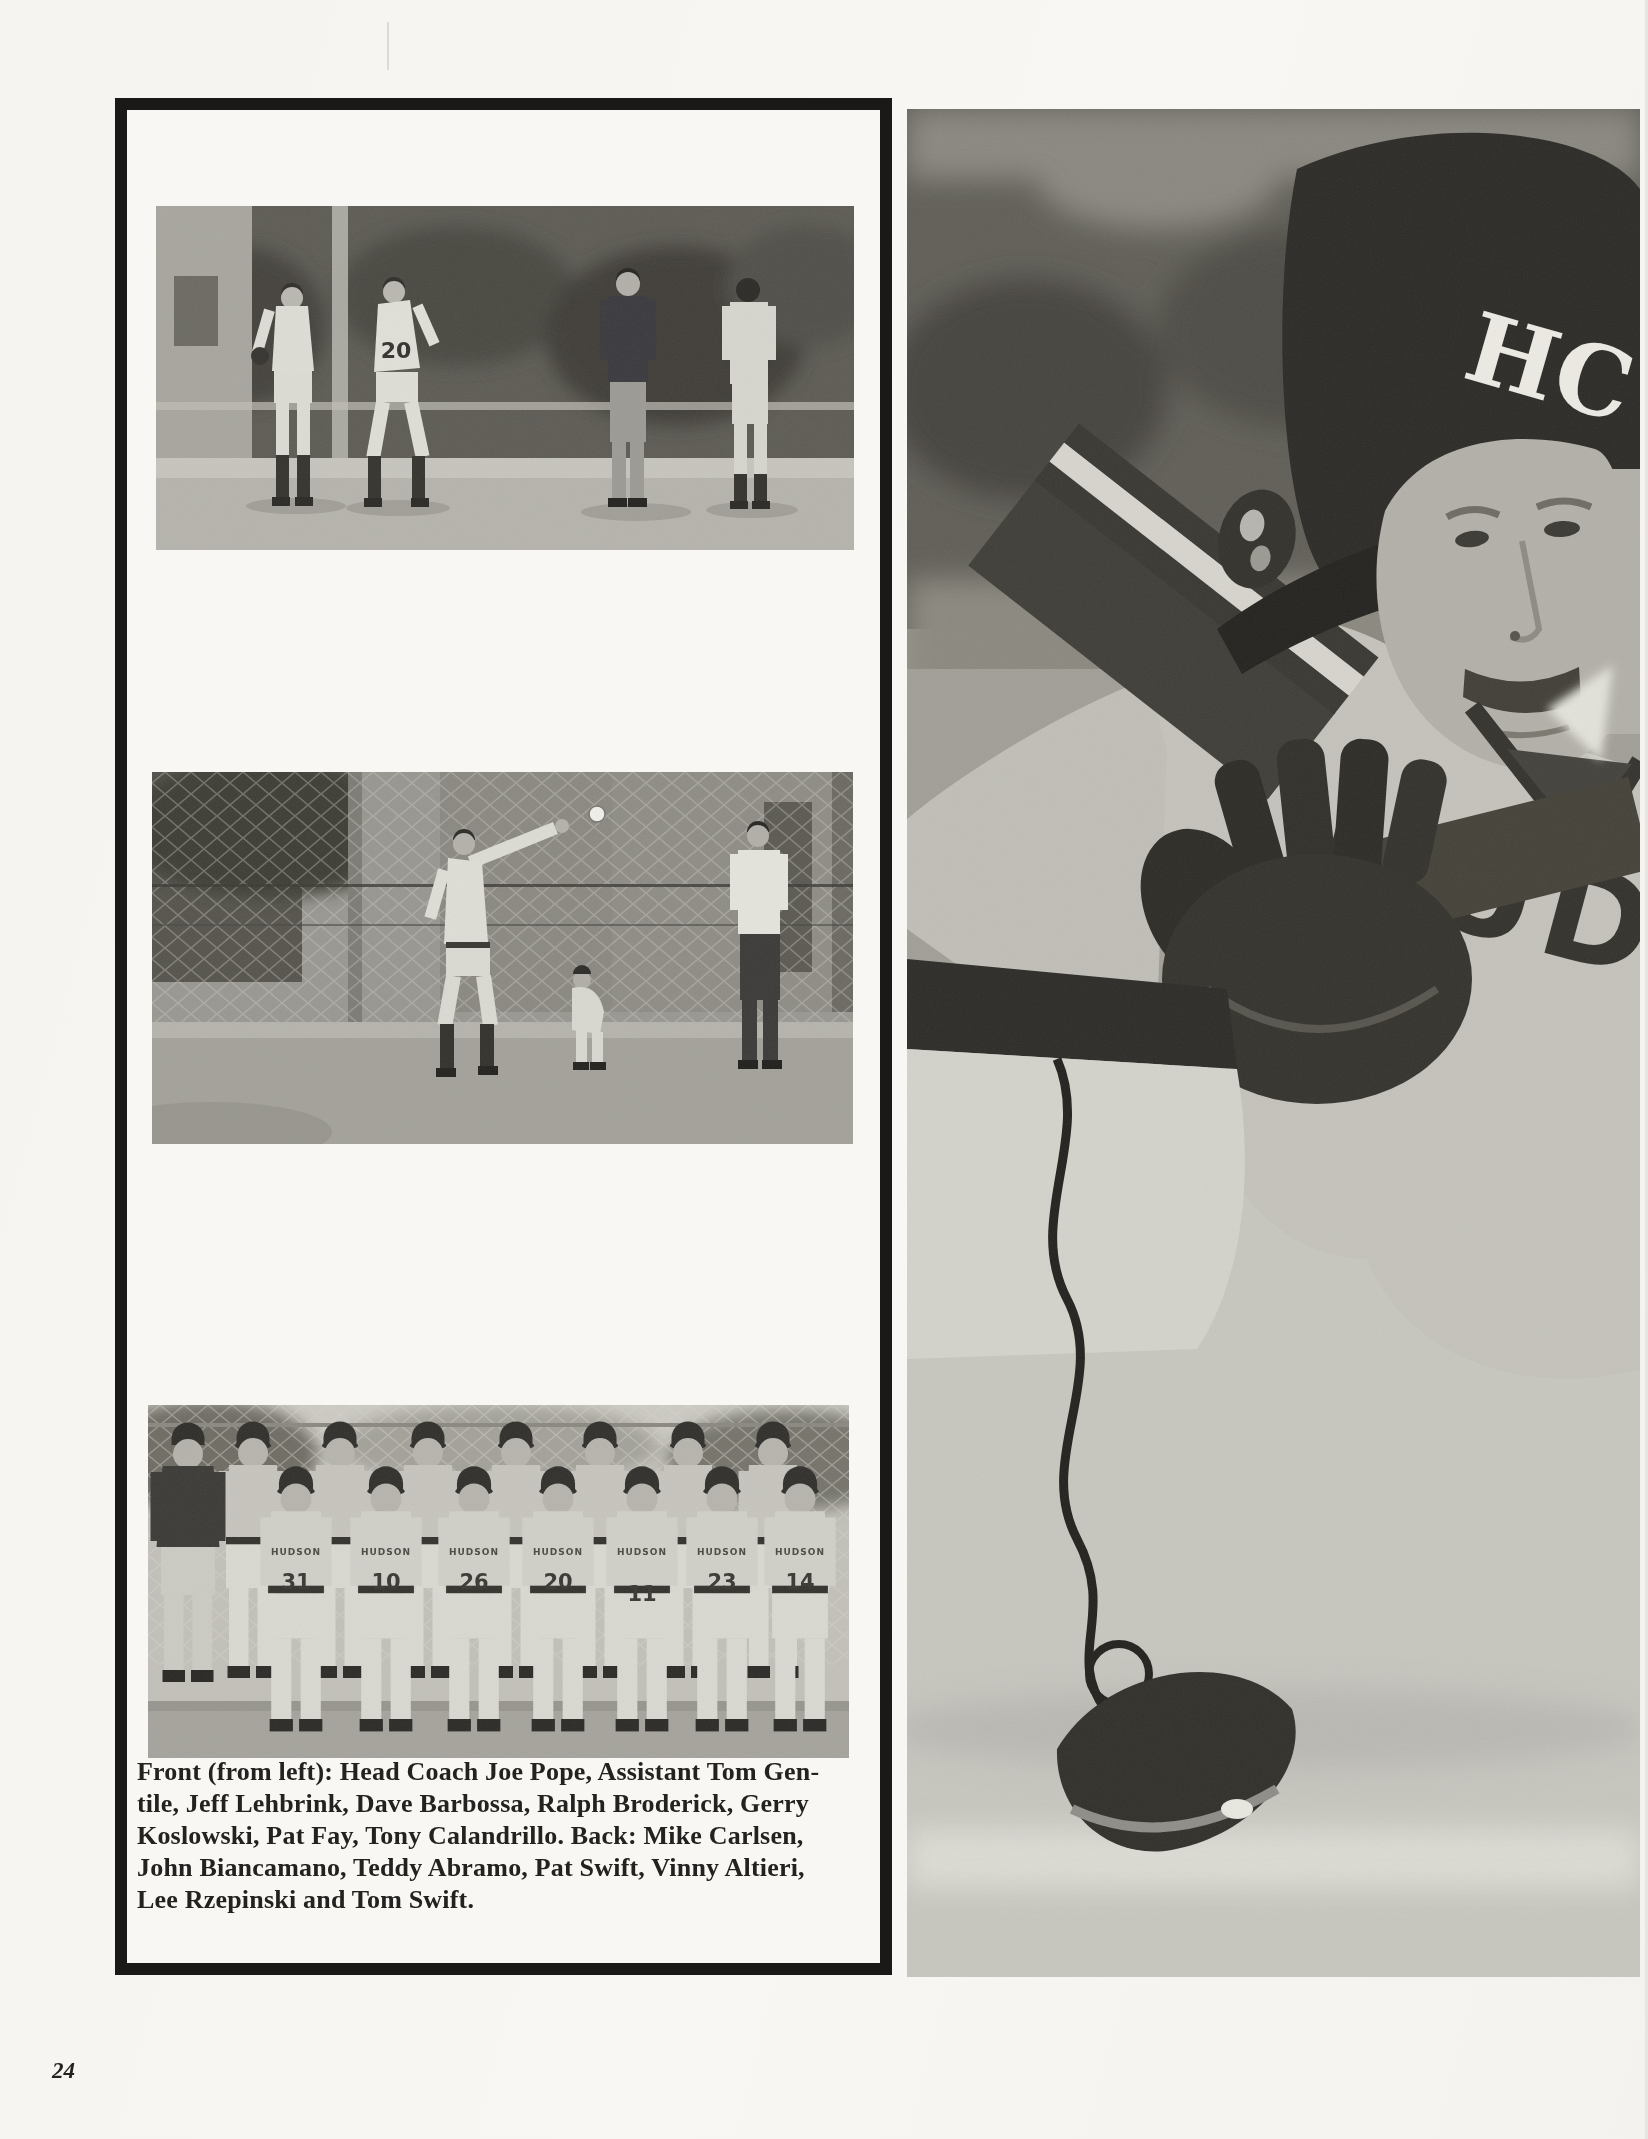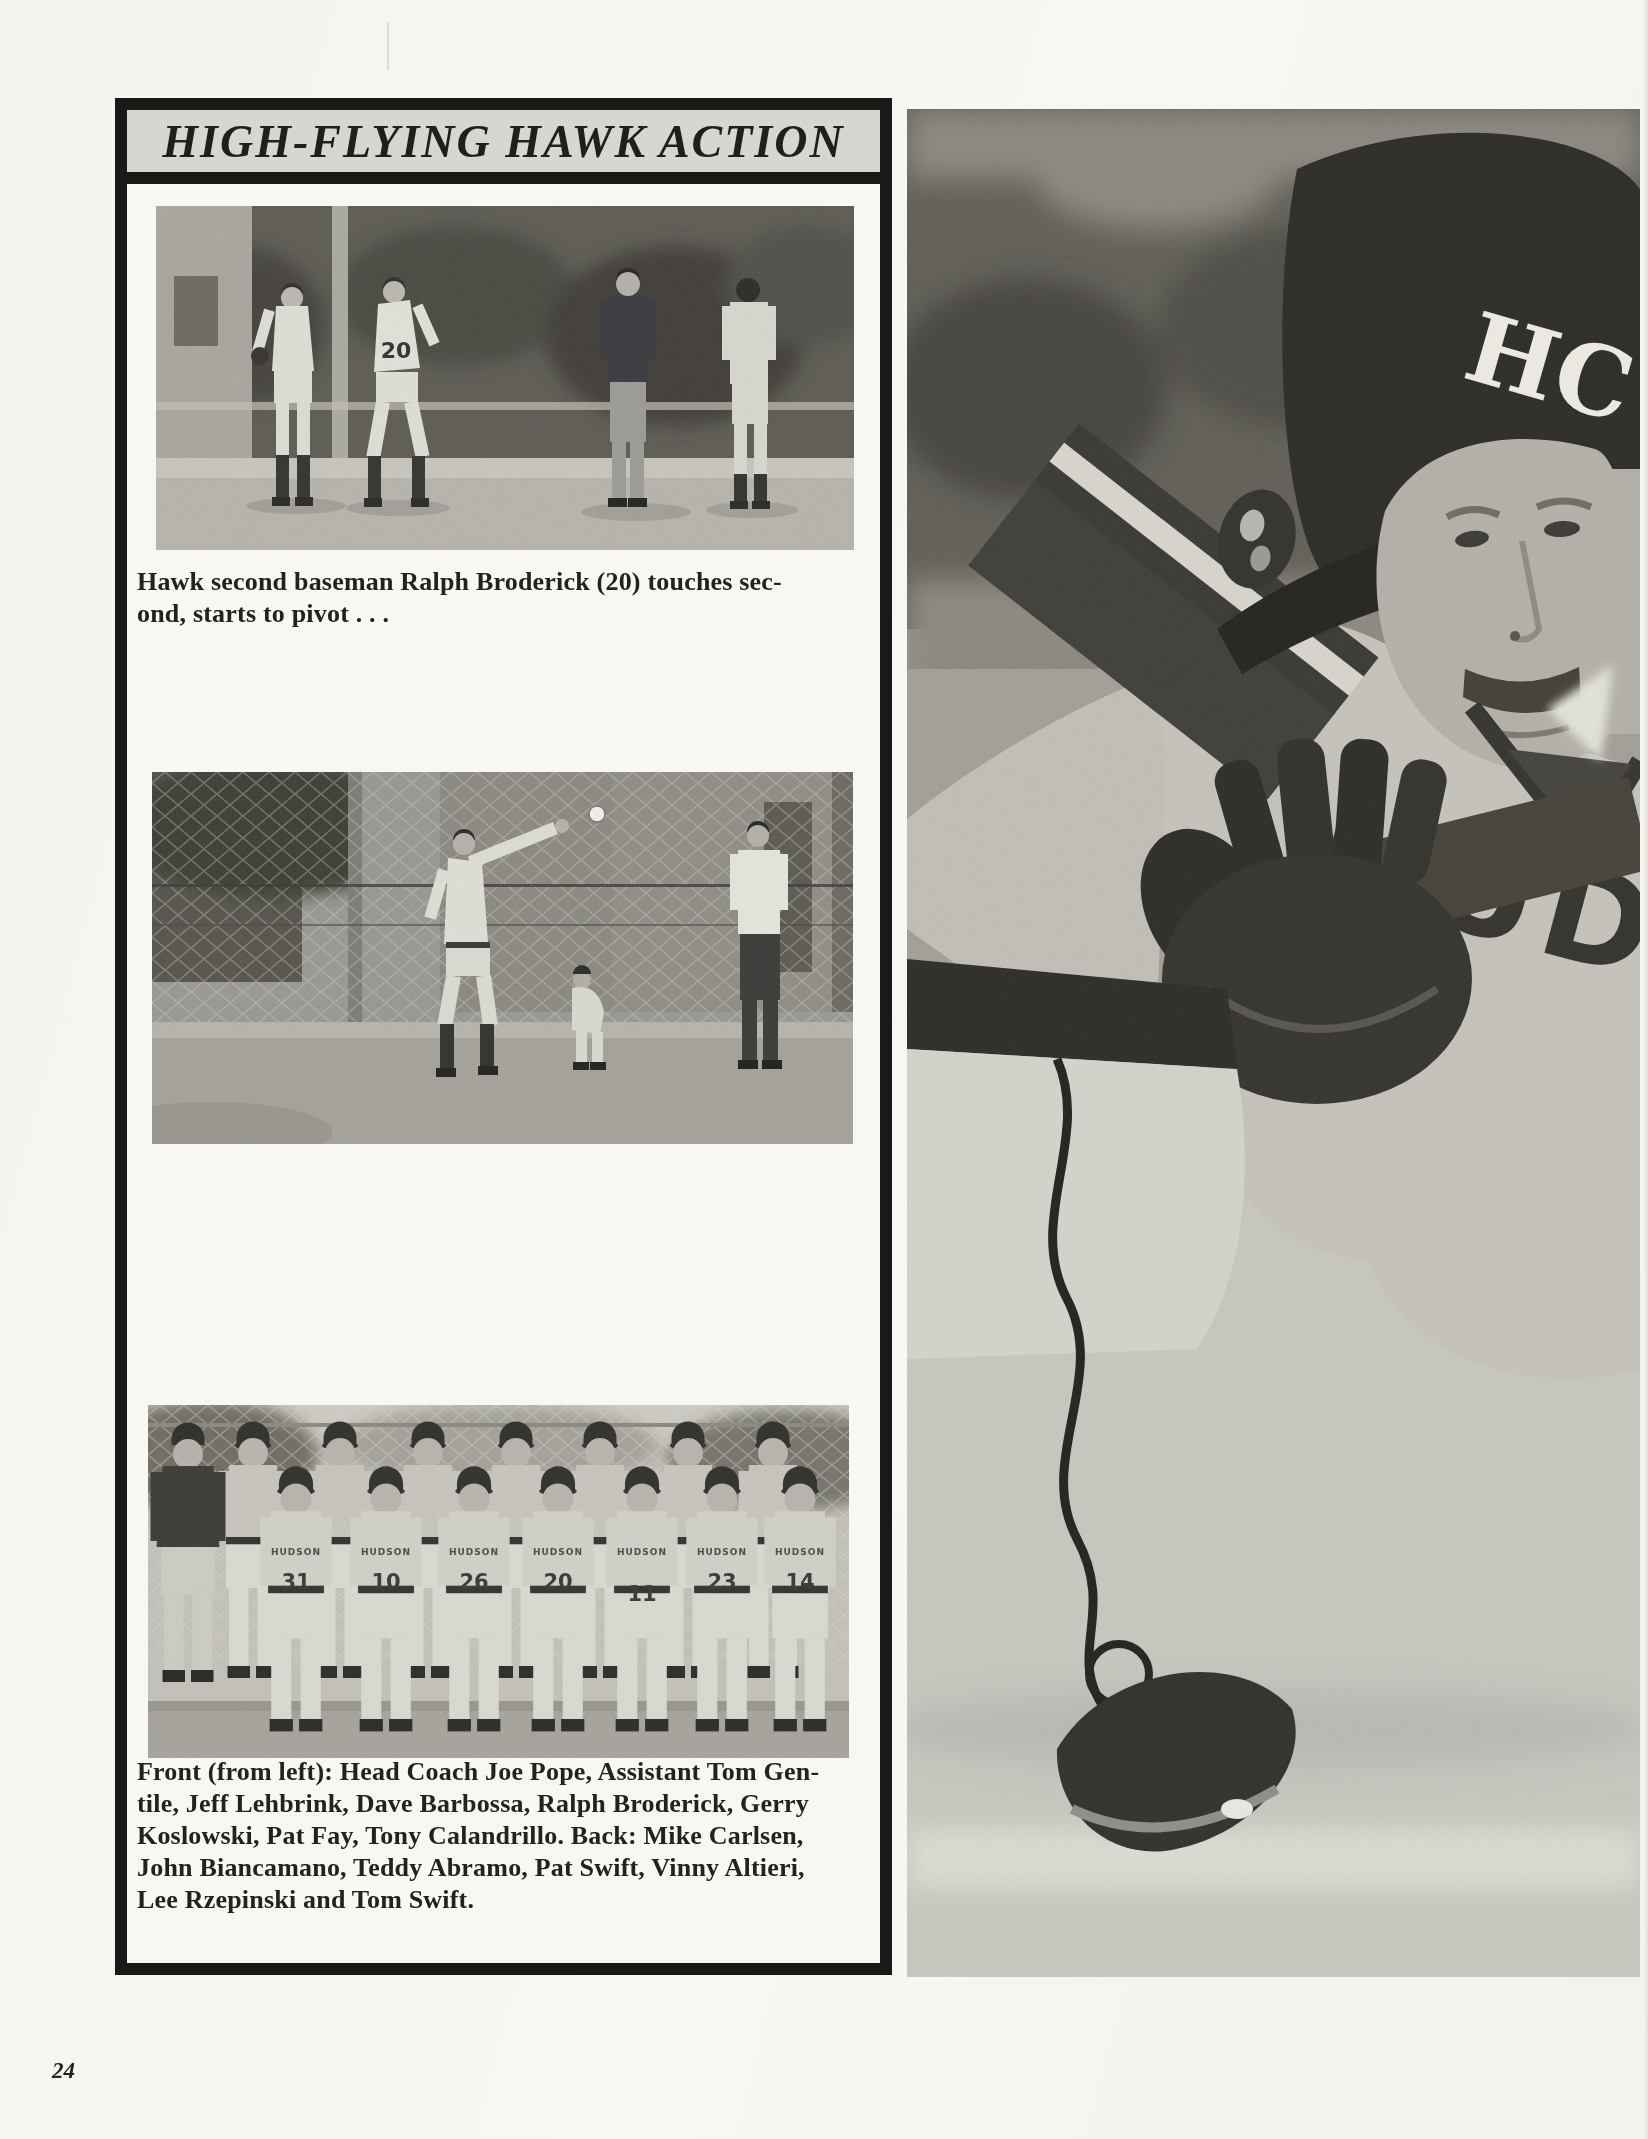--- a/index.html
+++ b/index.html
@@ -29,23 +29,20 @@
 </style>
 </head>
 <body>
 
 <div class="page">
 
   <div class="artifact" style="left:387px;top:22px;width:2px;height:48px;background:#dcdbd7;"></div>
   <div class="artifact" style="left:1645px;top:0;width:3px;height:2139px;background:#e6e5e1;"></div>
 
   <div class="box"></div>
-  <header class="banner">
-    <h1>HIGH-FLYING HAWK ACTION</h1>
-  </header>
 
   <figure class="ph" style="left:156px;top:206px;width:698px;height:344px;">
     <svg viewBox="0 0 698 344">
       <defs>
         <filter id="bl1" x="-30%" y="-30%" width="160%" height="160%">
             <feGaussianBlur stdDeviation="9"></feGaussianBlur>
           </filter>
         <filter id="nz1" x="0" y="0" width="100%" height="100%">
           <feTurbulence type="fractalNoise" baseFrequency="0.9" numOctaves="2" stitchTiles="stitch"></feTurbulence>
           <feColorMatrix type="saturate" values="0"></feColorMatrix>
@@ -122,22 +119,20 @@
         <rect x="578" y="218" width="13" height="50" fill="#d6d5ce"></rect>
         <rect x="598" y="218" width="13" height="50" fill="#d6d5ce"></rect>
         <rect x="578" y="268" width="13" height="27" fill="#34322d"></rect>
         <rect x="598" y="268" width="13" height="27" fill="#34322d"></rect>
         <rect x="574" y="295" width="18" height="8" fill="#2a2925"></rect>
         <rect x="596" y="295" width="18" height="8" fill="#2a2925"></rect>
       </g>
       <rect width="698" height="344" filter="url(#nz1)" opacity="0.09"></rect>
     </svg>
   </figure>
-  <p class="cap cap1">Hawk second baseman Ralph Broderick (20) touches sec-
-ond, starts to pivot . . .</p>
 
   <figure class="ph" style="left:152px;top:772px;width:701px;height:372px;">
     <svg viewBox="0 0 701 372">
       <defs>
         <filter id="bl2" x="-30%" y="-30%" width="160%" height="160%">
             <feGaussianBlur stdDeviation="8"></feGaussianBlur>
           </filter>
         <filter id="nz2" x="0" y="0" width="100%" height="100%">
           <feTurbulence type="fractalNoise" baseFrequency="0.9" numOctaves="2" stitchTiles="stitch"></feTurbulence>
           <feColorMatrix type="saturate" values="0"></feColorMatrix>

